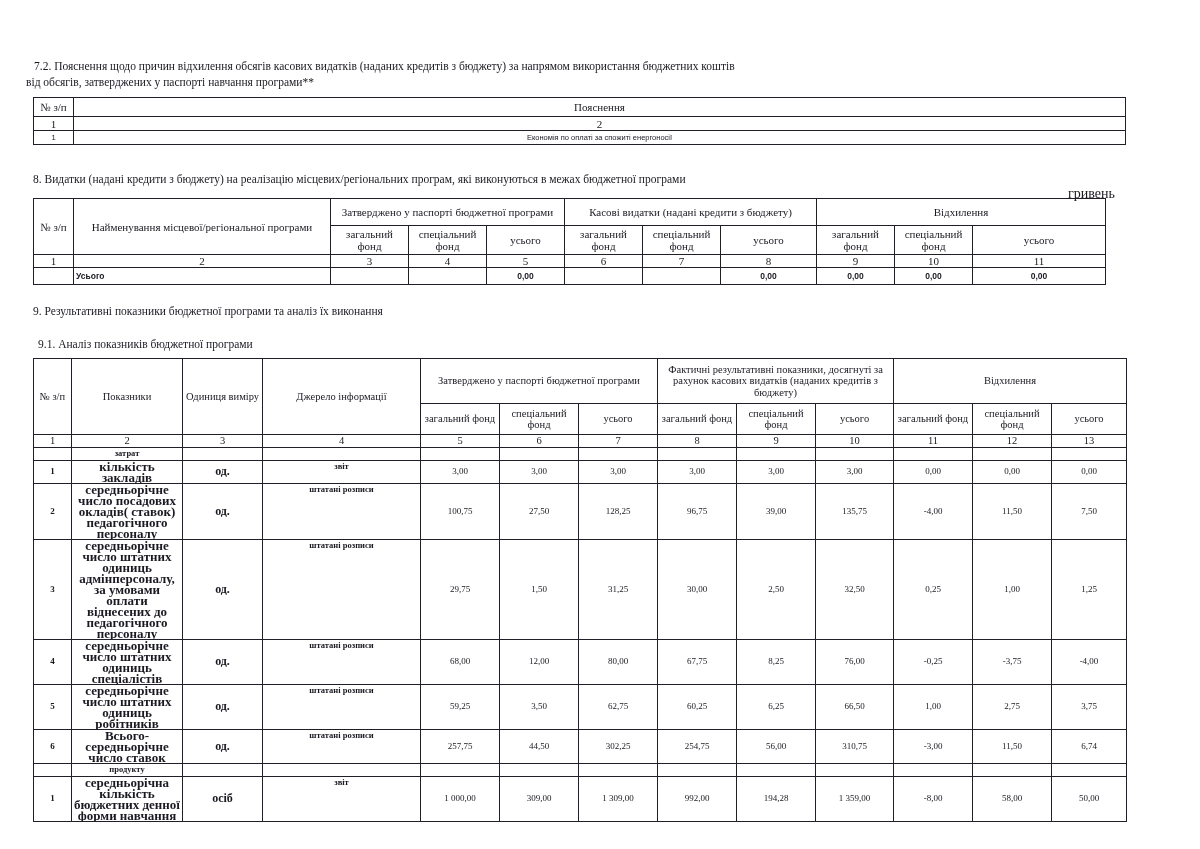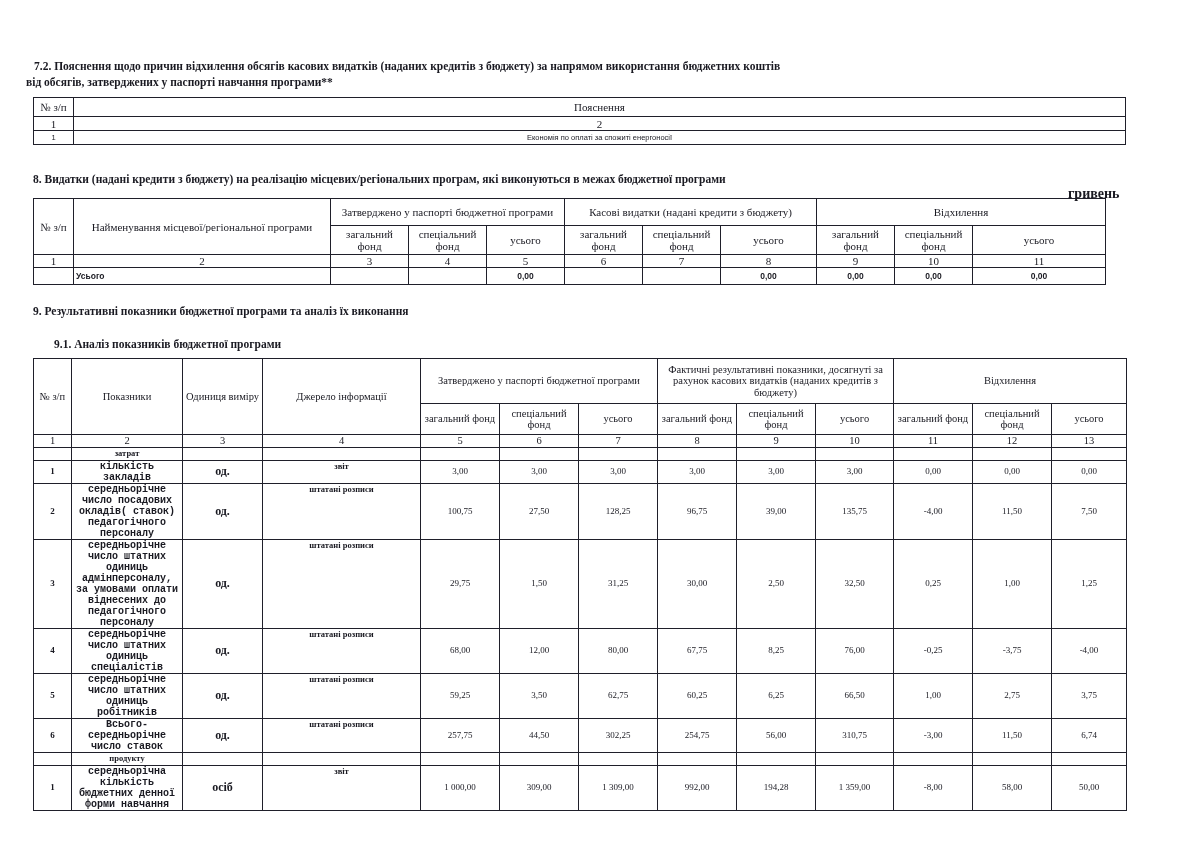--- a/index.html
+++ b/index.html
@@ -1,28 +1,28 @@
 <!DOCTYPE html>
 <html><head>
 <meta charset="utf-8">
 <style>
   html, body { margin: 0; padding: 0; background: #ffffff; }
   body { width: 1200px; height: 849px; position: relative; overflow: hidden;
          font-family: "Liberation Serif", serif; color: #1a1a22; }
-  .abs { position: absolute; font-weight: bold; }
+  .abs { position: absolute; }
   .heading { font-size: 11.5px; line-height: 16px; }
   table { border-collapse: collapse; position: absolute; table-layout: fixed; }
   td, th { border: 1.3px solid #1f1f2a; padding: 0 2px; text-align: center;
            vertical-align: middle; font-weight: normal; overflow: hidden; }
   .t72 td { font-size: 11px; height: 13px; line-height: 12px; }
   .t72 .small { font-size: 7.5px; font-family: "Liberation Sans", sans-serif; }
   .t8 td { font-size: 11px; line-height: 12px; }
   .t8 .sans { font-family: "Liberation Sans", sans-serif; font-size: 8.5px; font-weight: bold; }
   .t9 td { font-size: 10.5px; line-height: 11.5px; }
-  .t9 .ind { font-size: 10px; font-weight: bold; line-height: 11px; font-family: Liberation Mono, monospace; }
+  .t9 .ind { font-size: 13px; font-weight: bold; line-height: 11px; }
   .t9 .sec { font-size: 8.5px; font-weight: bold; }
   .t9 .unit { font-size: 12px; font-weight: bold; }
   .t9 .src { font-size: 8.5px; font-weight: bold; vertical-align: top; }
   .t9 .num { font-size: 9px; }
   .t9 .no { font-size: 9px; font-weight: bold; }
 </style>
 </head>
 <body>
 
 <div class="abs heading" style="left:34px; top:58px;">7.2. Пояснення щодо причин відхилення обсягів касових видатків (наданих кредитів з бюджету) за напрямом використання бюджетних коштів</div>
@@ -108,21 +108,21 @@
     <td class="sans"></td>
     <td class="sans">0,00</td>
     <td class="sans">0,00</td>
     <td class="sans">0,00</td>
     <td class="sans">0,00</td>
   </tr>
 </tbody>
   </table>
 
 <div class="abs heading" style="left:33px; top:303px;">9. Результативні показники бюджетної програми та аналіз їх виконання</div>
-<div class="abs heading" style="left:38px; top:336px;margin-left:16px;">9.1. Аналіз показників бюджетної програми</div>
+<div class="abs heading" style="left:38px; top:336px;">9.1. Аналіз показників бюджетної програми</div>
 
 <table class="t9" style="left:33px; top:358px; width:1094px;">
   <colgroup>
     <col style="width:38px">
       <col style="width:111px">
       <col style="width:80px">
       <col style="width:158px">
     <col style="width:79px">
       <col style="width:79px">
       <col style="width:79px">

